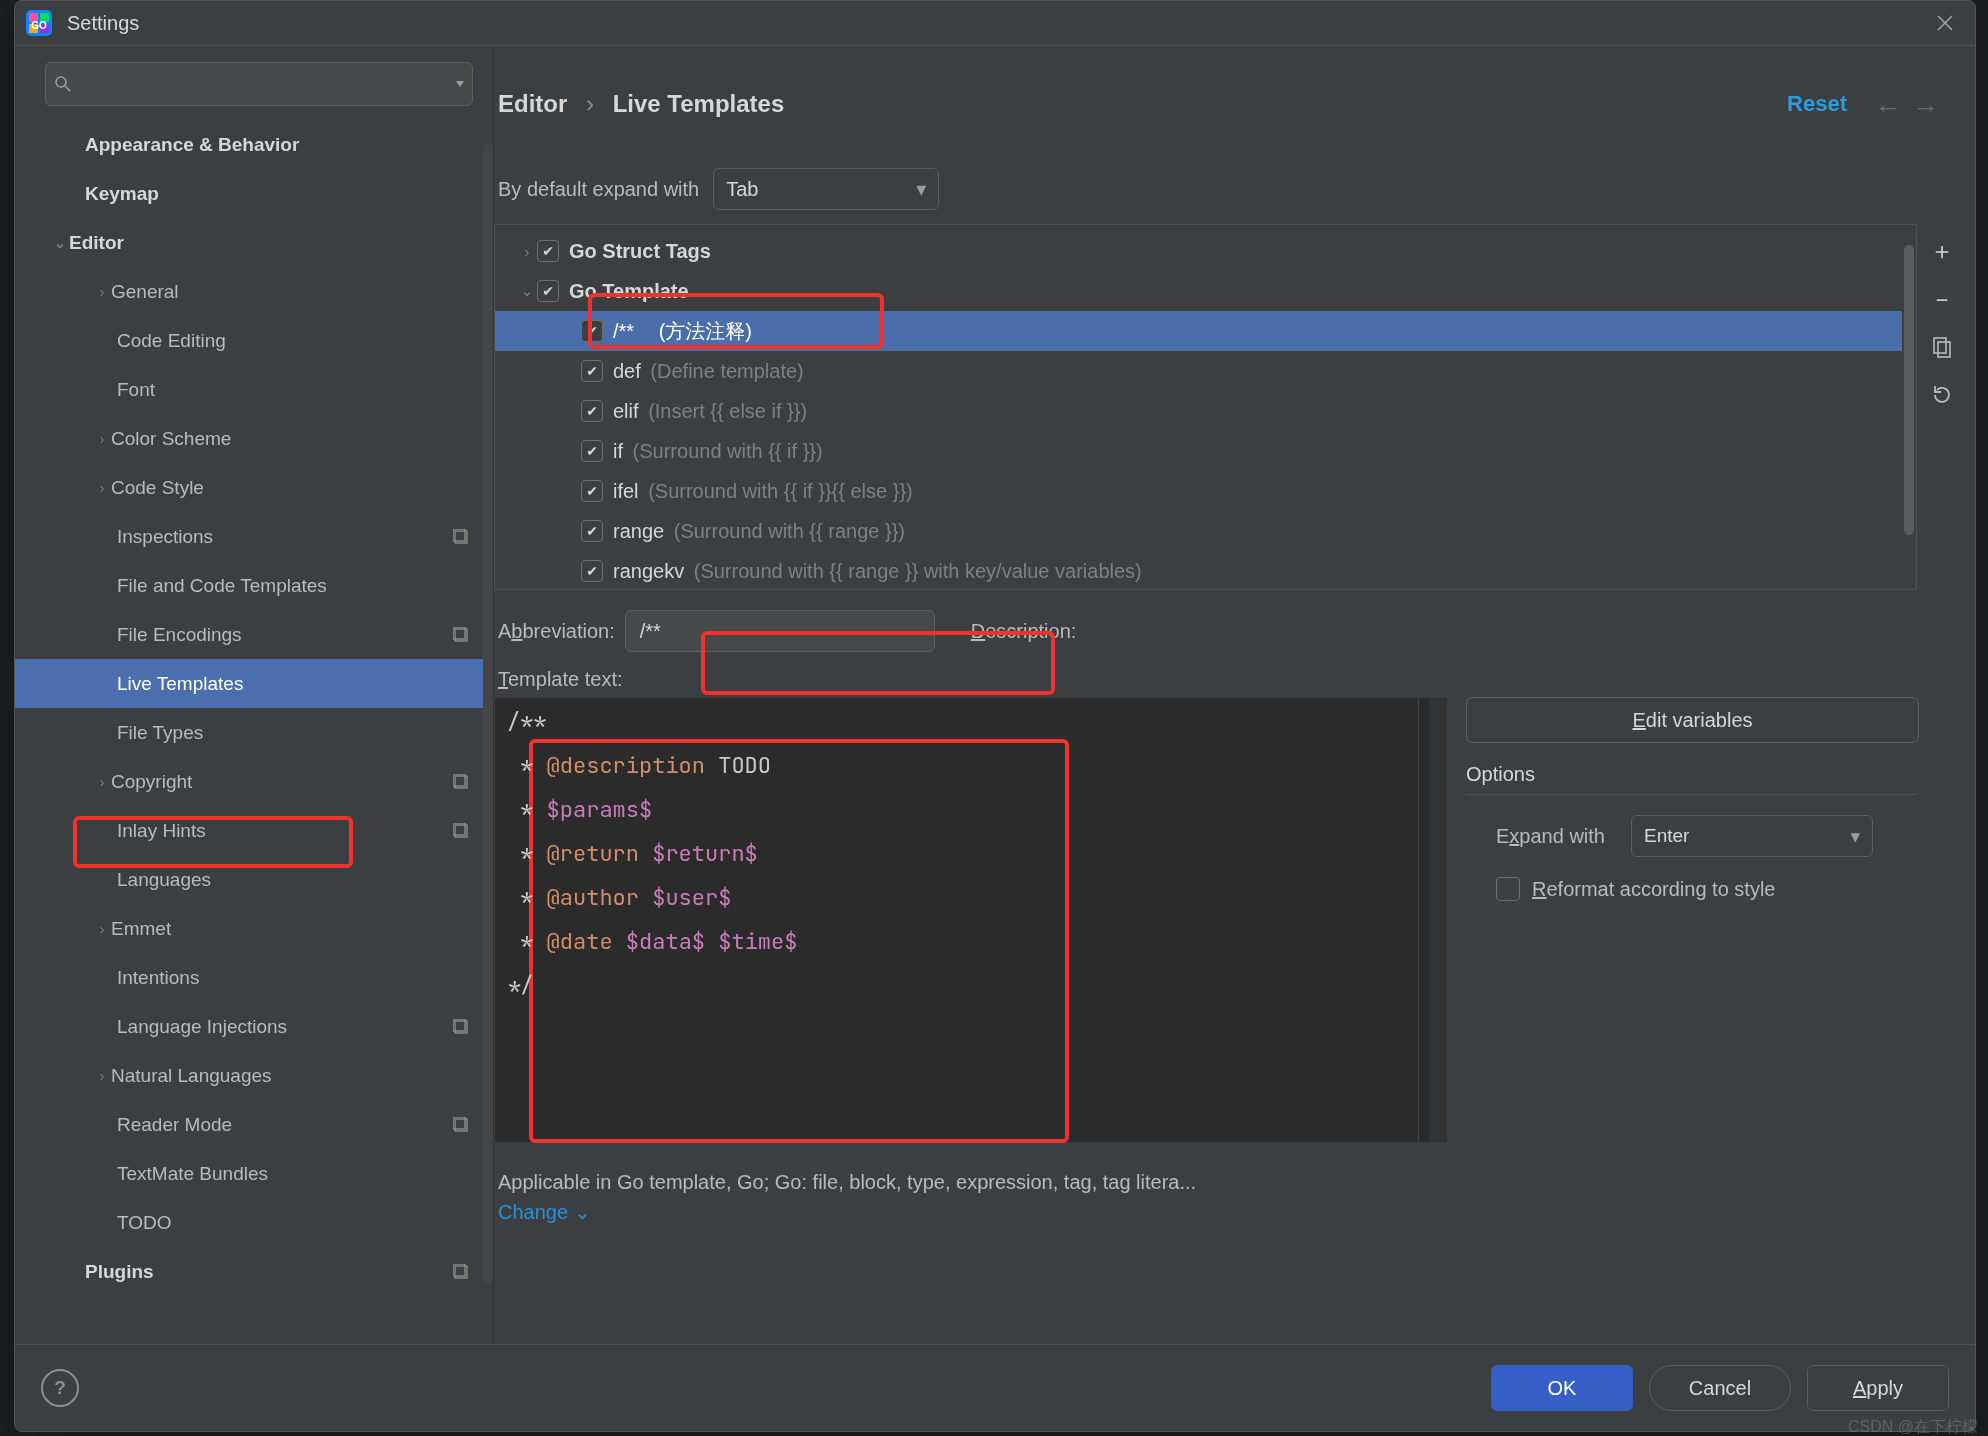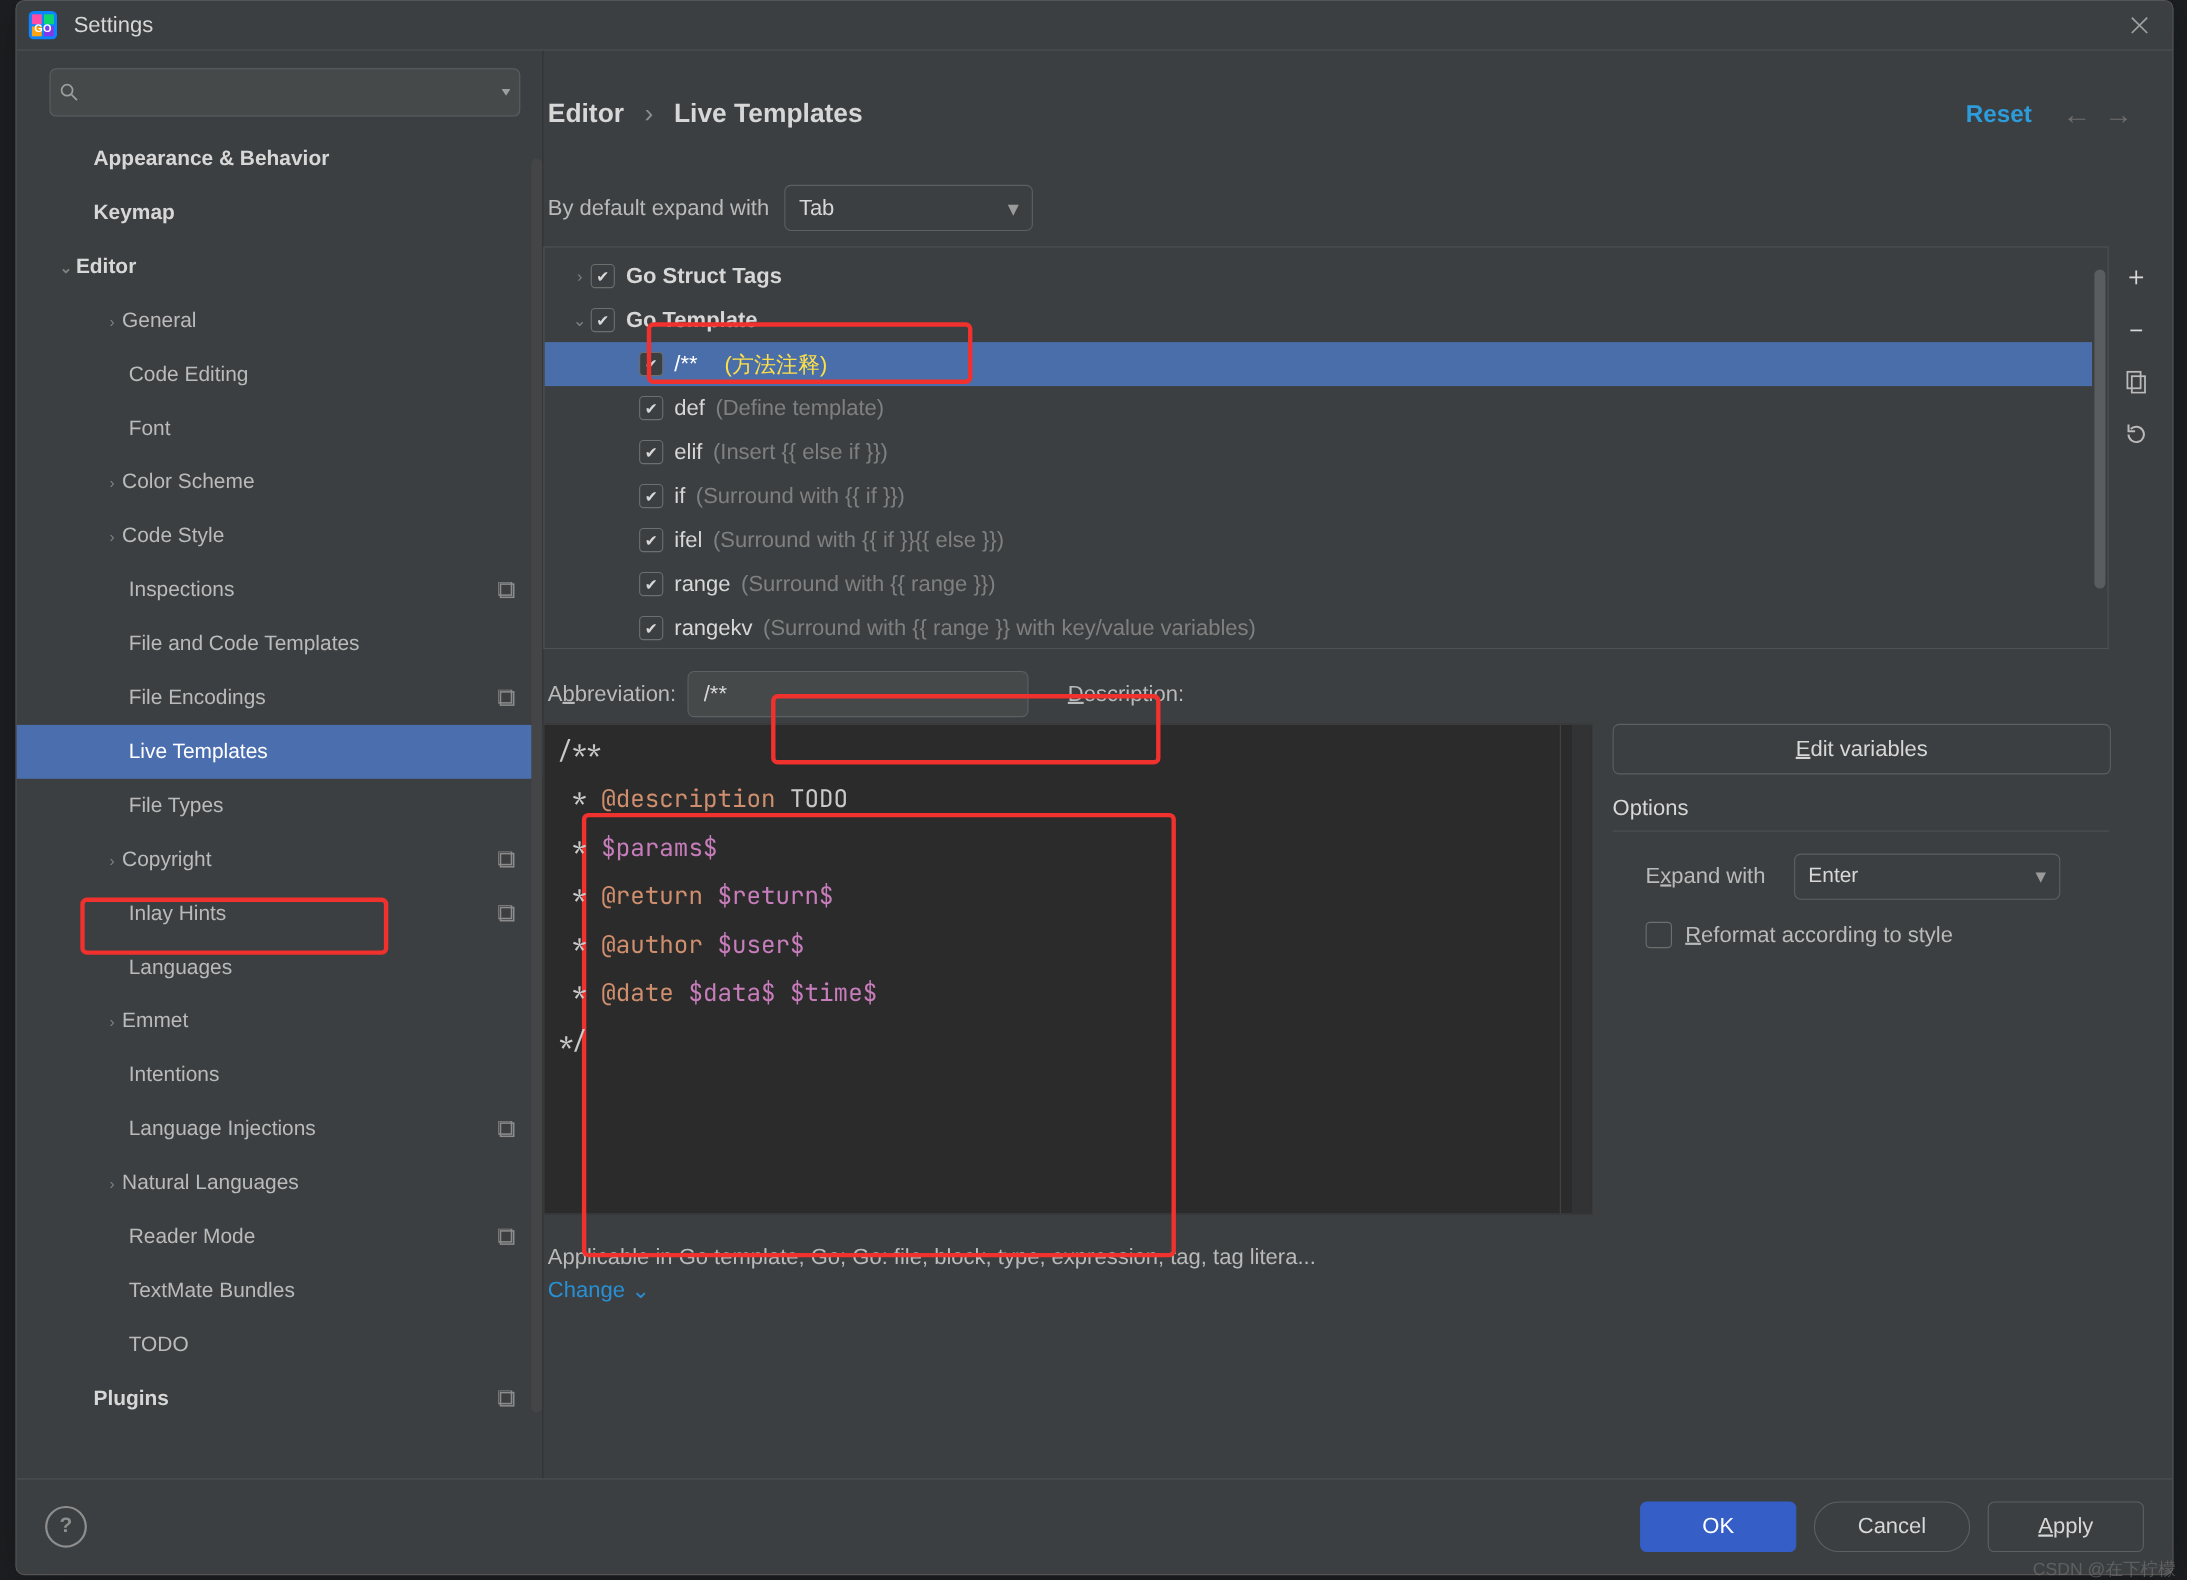--- a/index.html
+++ b/index.html
@@ -162,21 +162,21 @@
   .tt-item.selected{background:var(--selected);color:#fff;}
   .tt-arrow{width:20px;color:#808080;font-size:15px;text-align:center;}
   .chk{
     width:20px;height:20px;border:1px solid #6e6e6e;border-radius:4px;
     margin-right:10px;display:inline-flex;align-items:center;justify-content:center;
     background:var(--panel3);color:#d7d7d7;font-size:14px;
   }
   .tt-name{font-weight:600;white-space:pre;}
   .tt-name.nobold{font-weight:400;}
   .tt-desc{color:#808080;font-weight:400;margin-left:4px;}
-  .tt-item.selected .tt-desc{color:#fde047;margin-left:19px;}
+  .tt-item.selected .tt-desc{color:#ffffff;margin-left:19px;}
   .tt-scrollbar{width:14px;background:transparent;position:relative;}
   .tt-scrollbar-thumb{position:absolute;top:20px;width:10px;height:290px;background:#5a5d60;border-radius:5px;right:2px;}
 
   .side-tools{
     width:50px;display:flex;flex-direction:column;align-items:center;
     gap:18px;padding-top:12px;
   }
   .tool-btn{color:var(--text-bright);font-size:24px;cursor:pointer;width:30px;height:30px;display:flex;align-items:center;justify-content:center;}
 
   .red-box{position:absolute;border:4px solid var(--red);border-radius:6px;pointer-events:none;box-sizing:border-box;}
@@ -488,20 +488,23 @@
             <div class="form-row">
               <span class="field-label">
                 <span>A</span><span class="ul">b</span><span>breviation:</span>
               </span>
               <input class="field-input abbr-input" value="/**" style="">
               <span class="field-label">
                 <span class="ul">D</span><span>escription:</span>
               </span>
             </div>
 
+            <div class="tlabel">
+              <span class="ul">T</span><span>emplate text:</span>
+            </div>
 
             <div class="lower">
               <div class="code-editor" id="code-editor"><span style="position: relative; z-index: 1;"><span>/**</span><br><span> * </span><span class="kw">@description</span><span> TODO</span><br><span> * </span><span class="param">$params$</span><br><span> * </span><span class="kw">@return</span><span> </span><span class="param">$return$</span><br><span> * </span><span class="kw">@author</span><span> </span><span class="param">$user$</span><br><span> * </span><span class="kw">@date</span><span> </span><span class="param">$data$</span><span> </span><span class="param">$time$</span><br><span>*/</span></span>
                 <div class="code-divider"></div>
                 <div class="code-scrollbar"></div>
               </div>
               <div class="right-col">
                 <div class="btn" style="width:100%;">
                   <span><span class="ul">E</span><span>dit variables</span></span>
                 </div>

